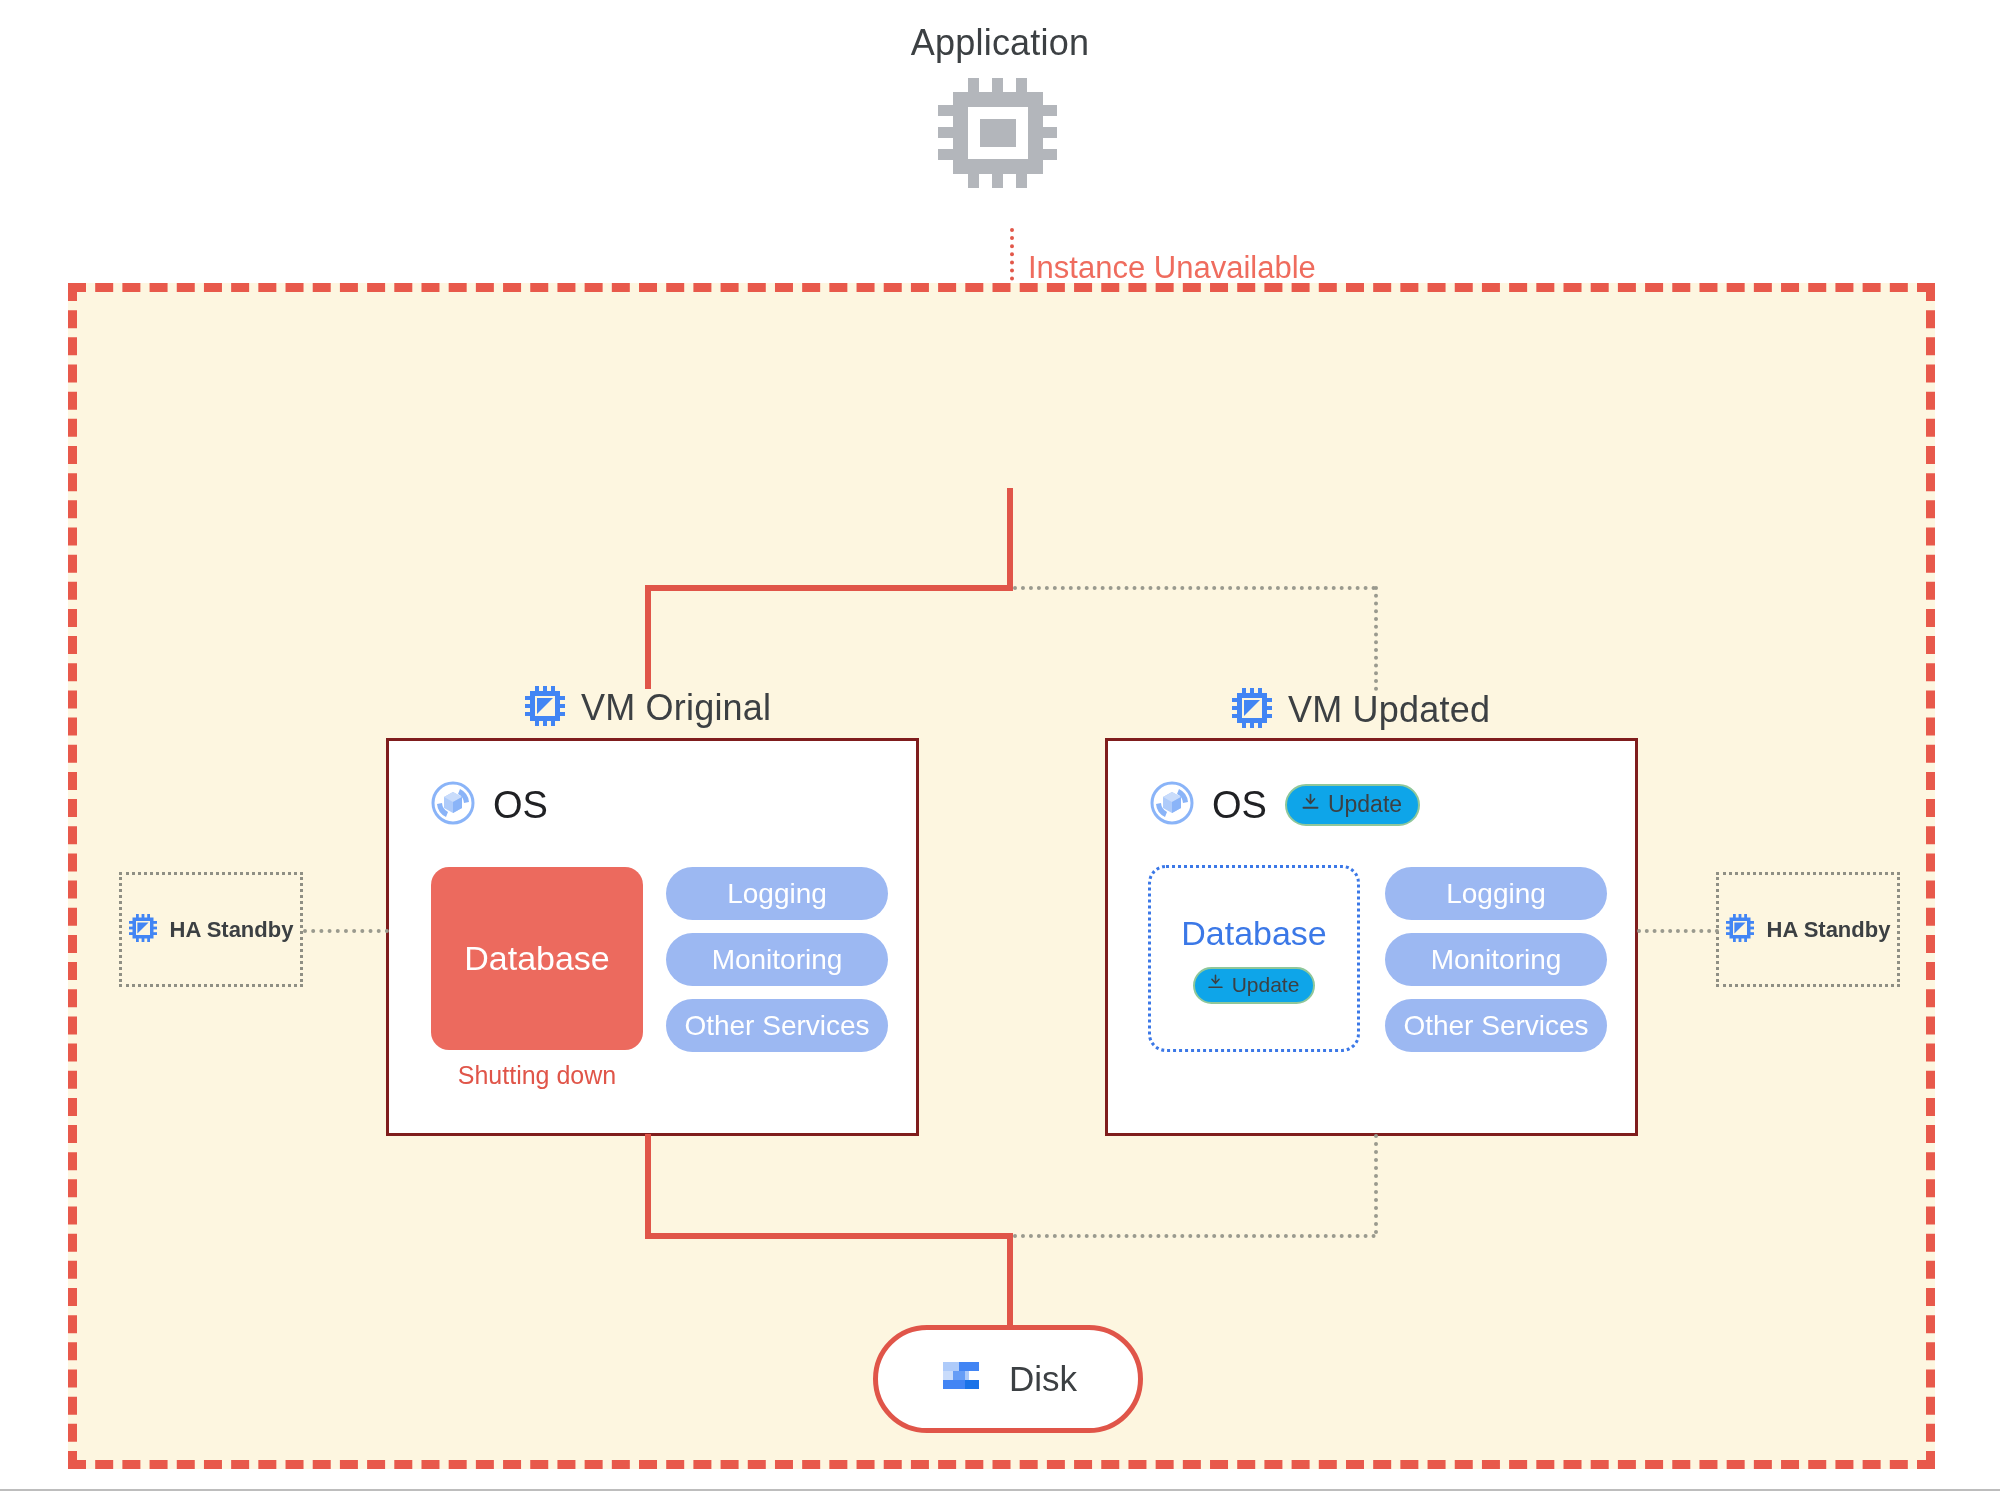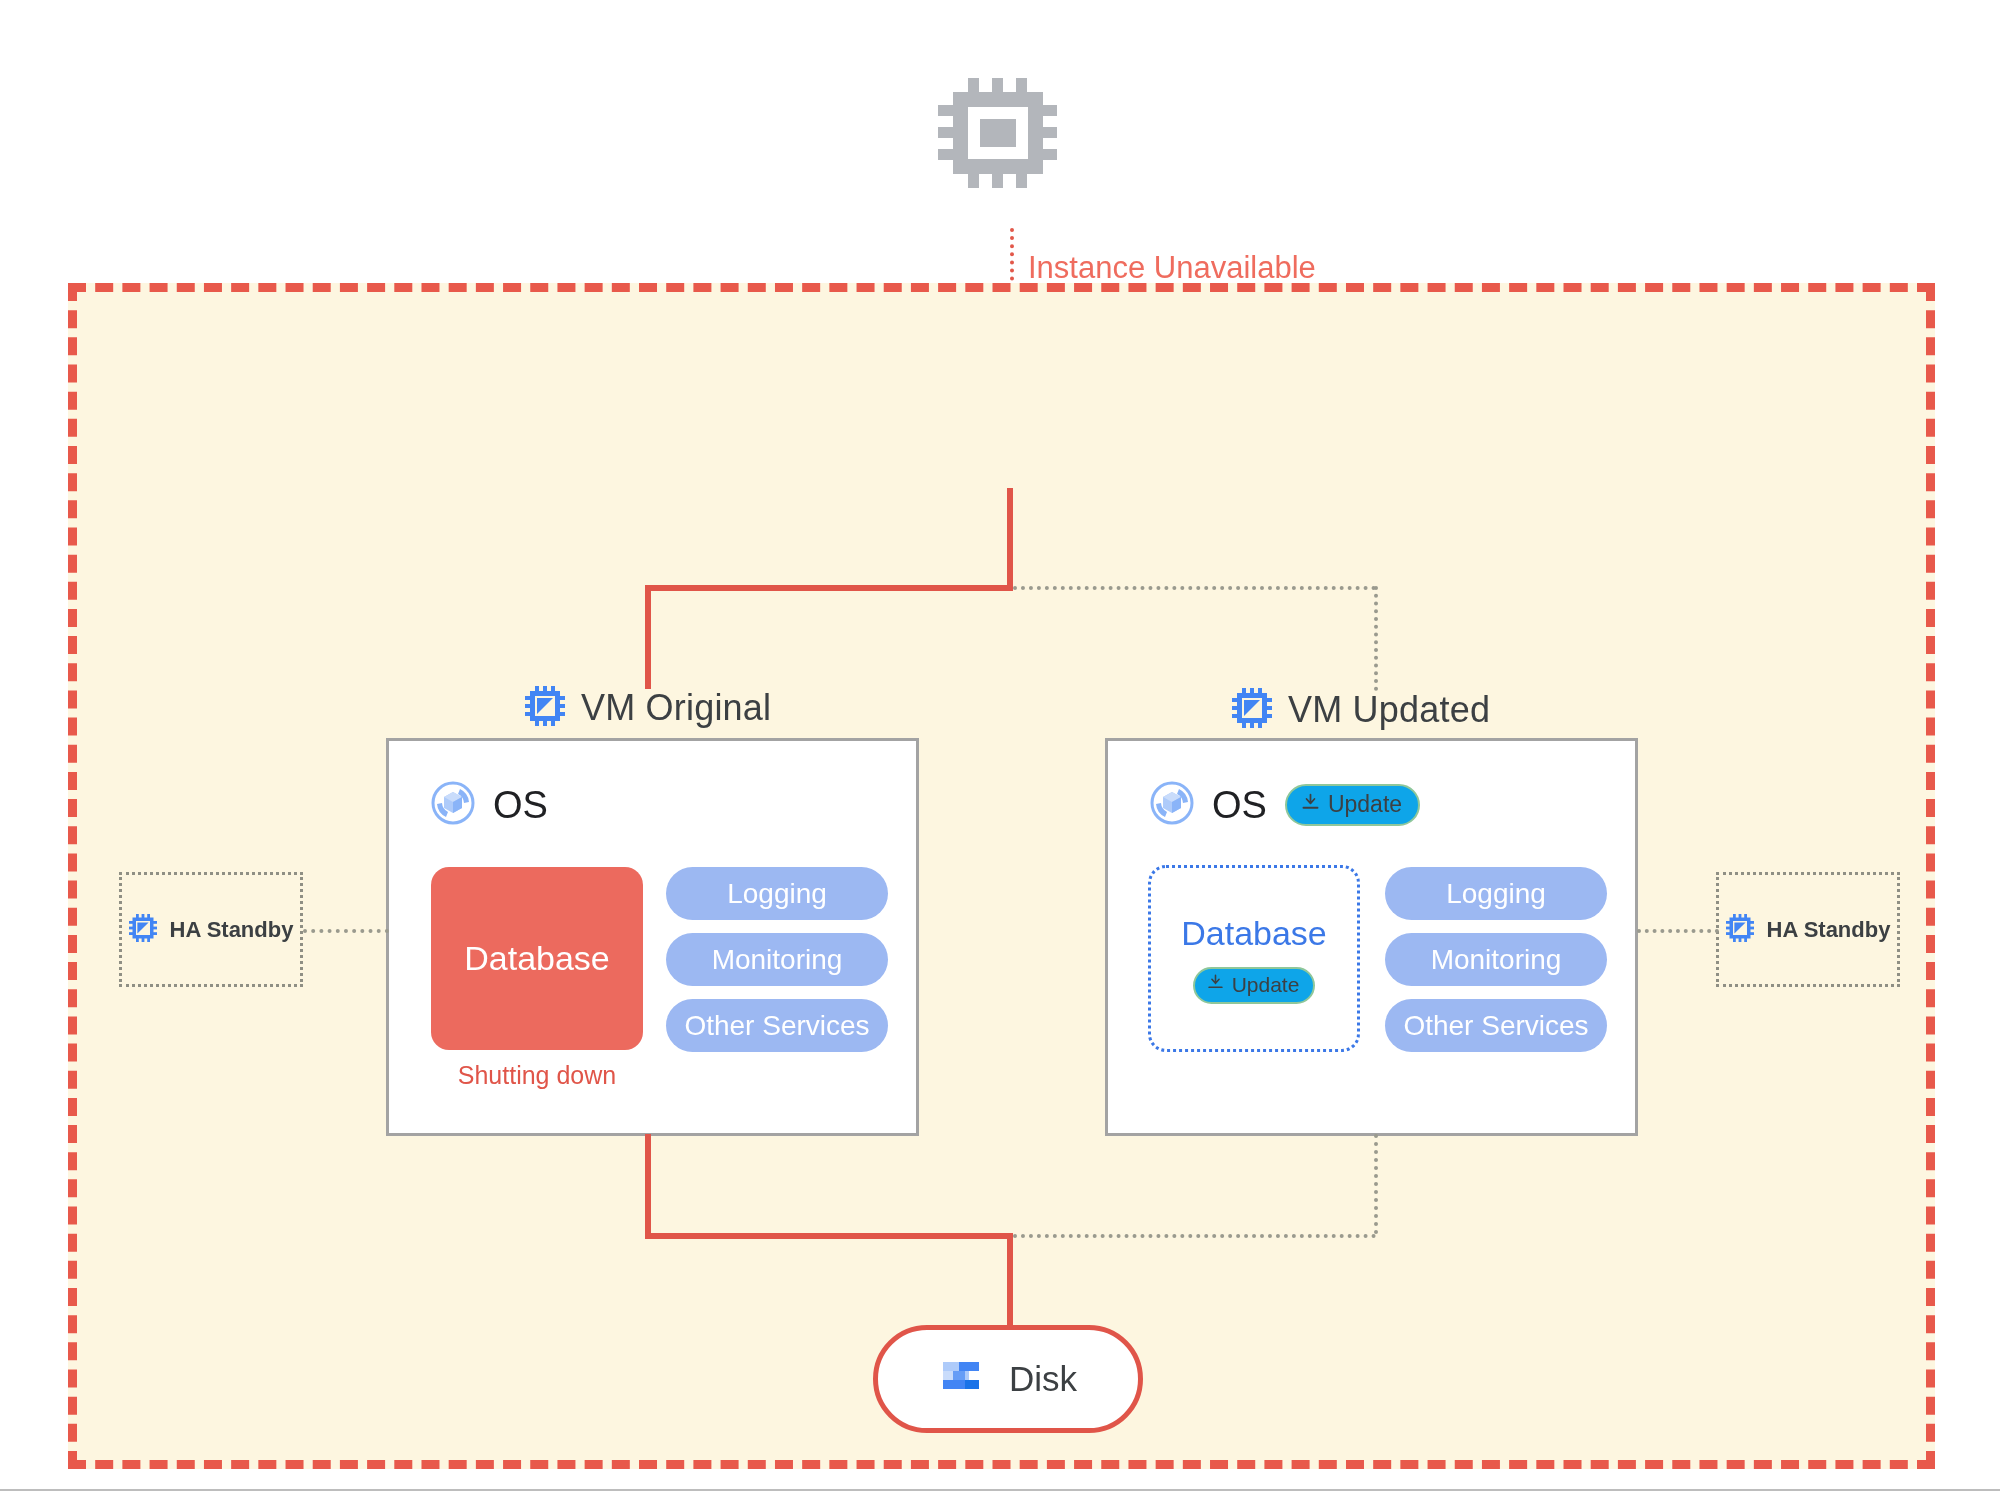--- a/index.html
+++ b/index.html
@@ -150,21 +150,21 @@
     display: flex; align-items: center; gap: 16px;
   }
   .vm-header .label { font-size: 36px; color: #3c4043; letter-spacing: .2px; }
   #vm-original-header { left: 525px; top: 686px; }
   #vm-updated-header  { left: 1232px; top: 688px; }
 
   
   .vm-box {
     position: absolute;
     background: #ffffff;
-    border: 3px solid #a3a3a3;
+    border: 3px solid #7f1d1d;
   }
   #vm-original-box { left: 386px; top: 738px; width: 533px; height: 398px; }
   #vm-updated-box  { left: 1105px; top: 738px; width: 533px; height: 398px; }
 
   .os-row {
     position: absolute; left: 42px; top: 40px;
     display: flex; align-items: center; gap: 18px;
   }
   .os-row .os-label { font-size: 38px; color: #202124; }
 
@@ -253,20 +253,21 @@
   #bottom-rule {
     position: absolute; left: 0; top: 1489px;
     width: 2000px; height: 2px; background: #bdbdbd;
   }
 </style>
 </head>
 <body>
 
 <div id="stage">
 
+  <div id="app-title">Application</div>
 
   <div id="app-icon">
     <svg viewBox="0 0 120 110" width="120" height="110" aria-hidden="true">
       <g fill="#b3b6bb">
         <rect x="30" y="0" width="11" height="18"></rect>
         <rect x="54" y="0" width="11" height="18"></rect>
         <rect x="78" y="0" width="11" height="18"></rect>
         <rect x="30" y="92" width="11" height="18"></rect>
         <rect x="54" y="92" width="11" height="18"></rect>
         <rect x="78" y="92" width="11" height="18"></rect>

